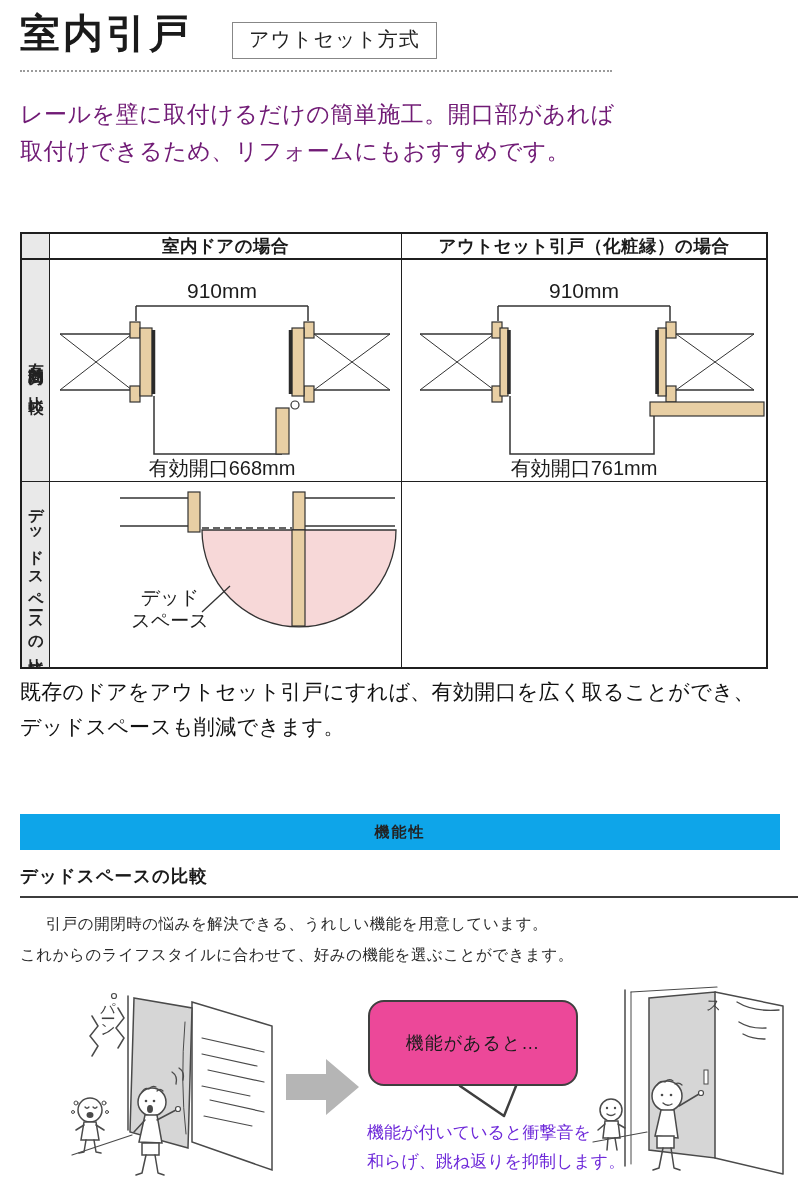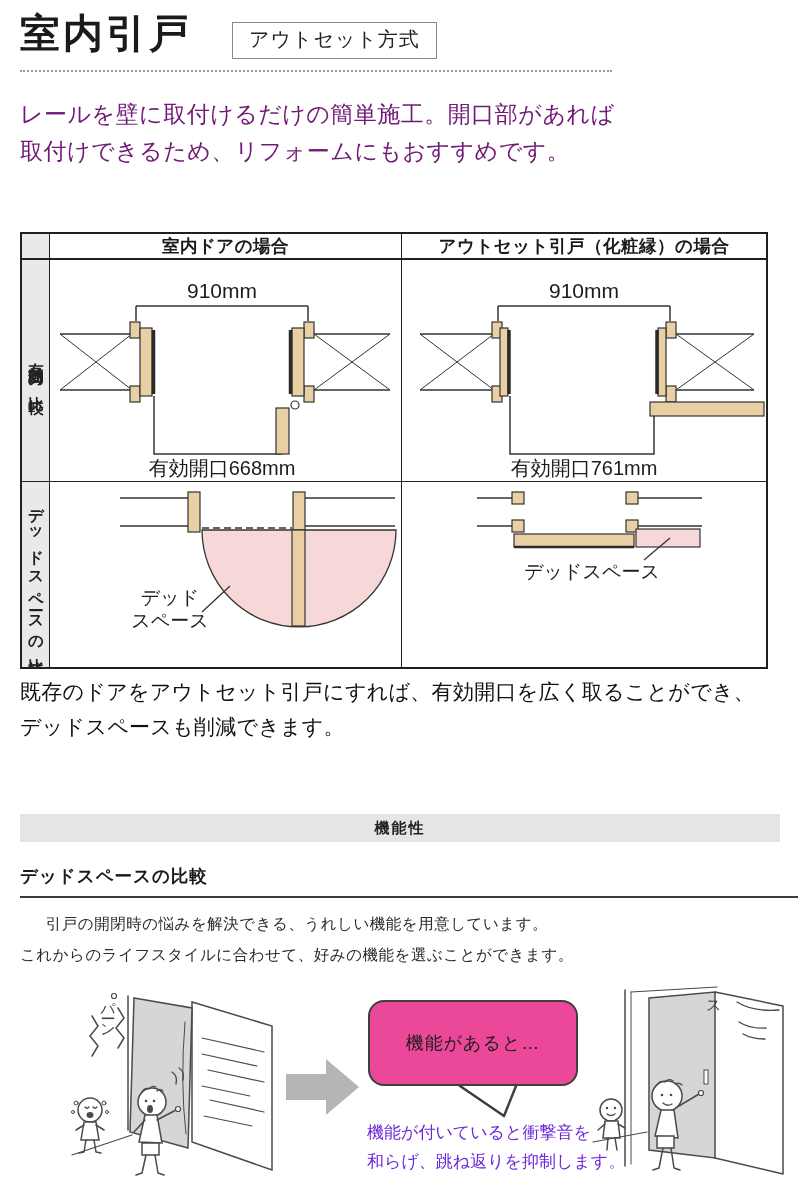--- a/index.html
+++ b/index.html
@@ -21,21 +21,21 @@
   .b-b { border-bottom:1.5px solid #1f1f1f; }
   .hdr-b { border-bottom:2px solid #1f1f1f; }
   .corner, .rowhead { background:#e9e9e9; }
   .colhead { display:flex; align-items:center; justify-content:center;
     font-size:17.5px; font-weight:600; letter-spacing:0.5px; }
   .rowhead { display:flex; align-items:center; justify-content:center; }
   .rowhead span { writing-mode:vertical-rl; font-size:15.5px; font-weight:600; letter-spacing:3px; color:#222; }
 
   .note { left:20px; top:674px; font-size:21px; line-height:35px; color:#111; letter-spacing:0.3px; }
 
-  .section-bar { left:20px; top:814px; width:760px; height:28px; background:#e5e5e5;
+  .section-bar { left:20px; top:814px; width:760px; height:36px; background:#0ea5e9;
     display:flex; align-items:center; justify-content:center;
     font-size:15px; font-weight:700; letter-spacing:2px; color:#222; }
   .subtitle { left:20px; top:864px; font-size:17.5px; font-weight:700; letter-spacing:1px; }
   .dark-rule { left:20px; top:896px; width:778px; border-top:2px solid #3c3c3c; }
   .body-text { left:20px; top:908px; font-size:15.5px; line-height:31px; color:#2b2b2b; letter-spacing:0.5px;text-align:center; }
 
   .illus-left { left:52px; top:980px; }
   .sfx-slam { left:98px; top:992px; writing-mode:vertical-rl; font-size:15px; color:#3f3f3f; letter-spacing:2px; }
   .big-arrow { left:286px; top:1056px; }
   .bubble { left:368px; top:1000px; width:210px; height:86px; border:2.5px solid #3f3f3f;
@@ -154,39 +154,20 @@
 
       <path d="M 152 48 A 97 97 0 0 0 346 48 Z" fill="#f7d8d8" stroke="#333" stroke-width="1.3"></path>
 
       <rect x="242" y="48" width="13" height="96" fill="#e8cfa4" stroke="#333" stroke-width="1.2"></rect>
       <line x1="152" y1="130" x2="180" y2="104" stroke="#333" stroke-width="1.3"></line>
       <text x="120" y="122" font-size="19" text-anchor="middle">デッド</text>
       <text x="120" y="145" font-size="19" text-anchor="middle">スペース</text>
     </svg>
   </div>
 
-  <div class="ct-cell">
-    <svg class="dg" width="366" height="185" viewBox="0 0 366 185">
-      <line x1="75" y1="16" x2="116" y2="16" stroke="#333" stroke-width="1.5"></line>
-      <line x1="75" y1="44" x2="116" y2="44" stroke="#333" stroke-width="1.5"></line>
-      <line x1="230" y1="16" x2="300" y2="16" stroke="#333" stroke-width="1.5"></line>
-      <line x1="230" y1="44" x2="300" y2="44" stroke="#333" stroke-width="1.5"></line>
-      <rect x="110" y="10" width="12" height="12" fill="#e8cfa4" stroke="#333" stroke-width="1.2"></rect>
-      <rect x="110" y="38" width="12" height="12" fill="#e8cfa4" stroke="#333" stroke-width="1.2"></rect>
-      <rect x="224" y="10" width="12" height="12" fill="#e8cfa4" stroke="#333" stroke-width="1.2"></rect>
-      <rect x="224" y="38" width="12" height="12" fill="#e8cfa4" stroke="#333" stroke-width="1.2"></rect>
-
-      <rect x="234" y="47" width="64" height="18" fill="#f7d8d8" stroke="#333" stroke-width="1.2"></rect>
-
-      <rect x="112" y="52" width="120" height="13" fill="#e8cfa4" stroke="#333" stroke-width="1.2"></rect>
-      <line x1="112" y1="65" x2="232" y2="65" stroke="#2a2a2a" stroke-width="2.5"></line>
-      <line x1="242" y1="78" x2="268" y2="56" stroke="#333" stroke-width="1.3"></line>
-      <text x="190" y="96" font-size="19" text-anchor="middle">デッドスペース</text>
-    </svg>
-  </div>
 </div>
 
 <div class="abs note">
   <div>既存のドアをアウトセット引戸にすれば、有効開口を広く取ることができ、</div>
   <div>デッドスペースも削減できます。</div>
 </div>
 
 <div class="abs section-bar">機能性</div>
 <div class="abs subtitle">デッドスペースの比較</div>
 <div class="abs dark-rule"></div>

